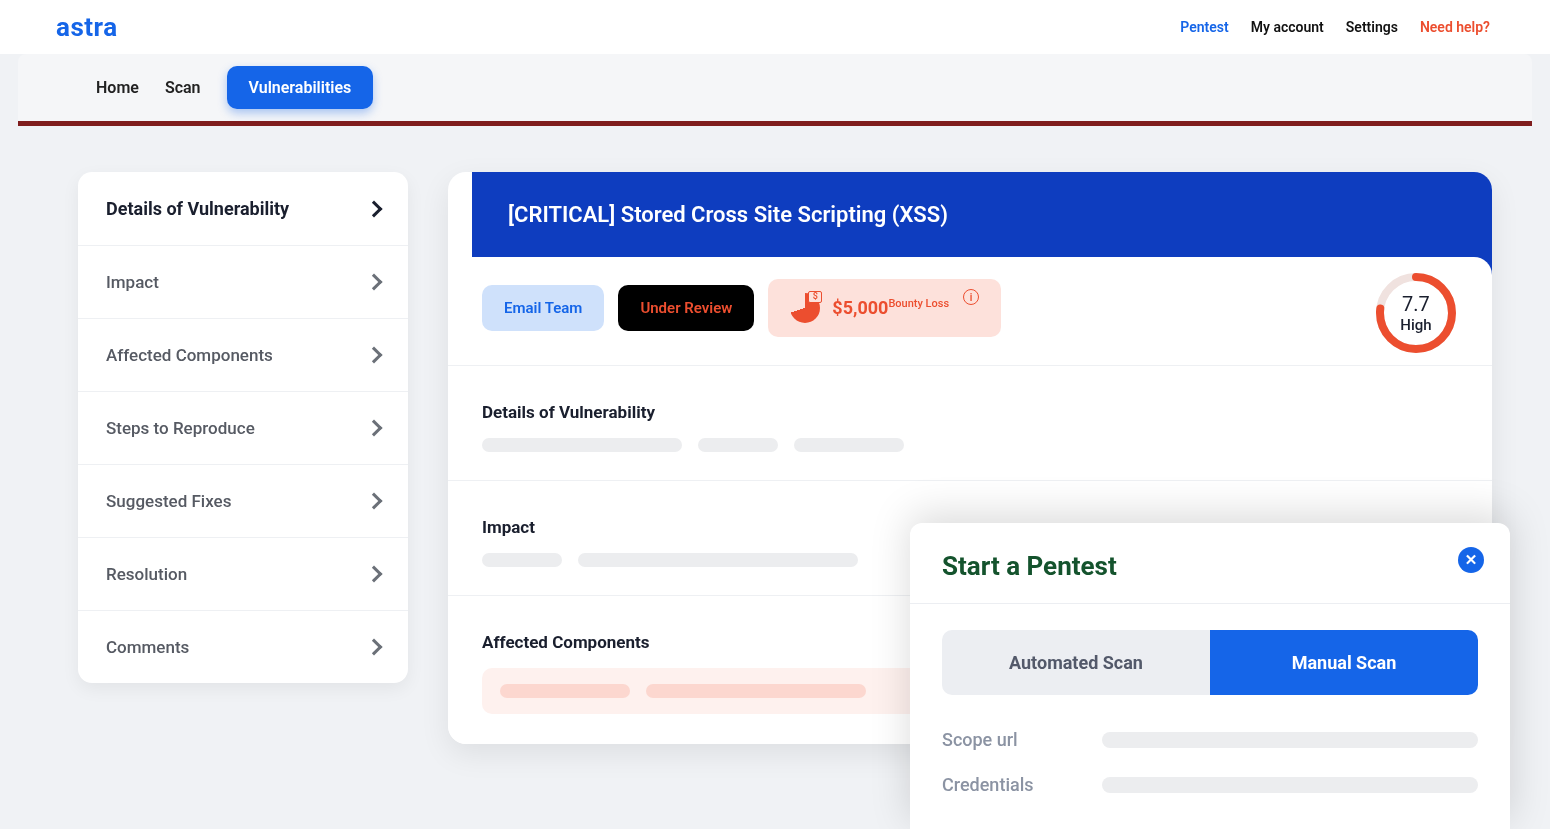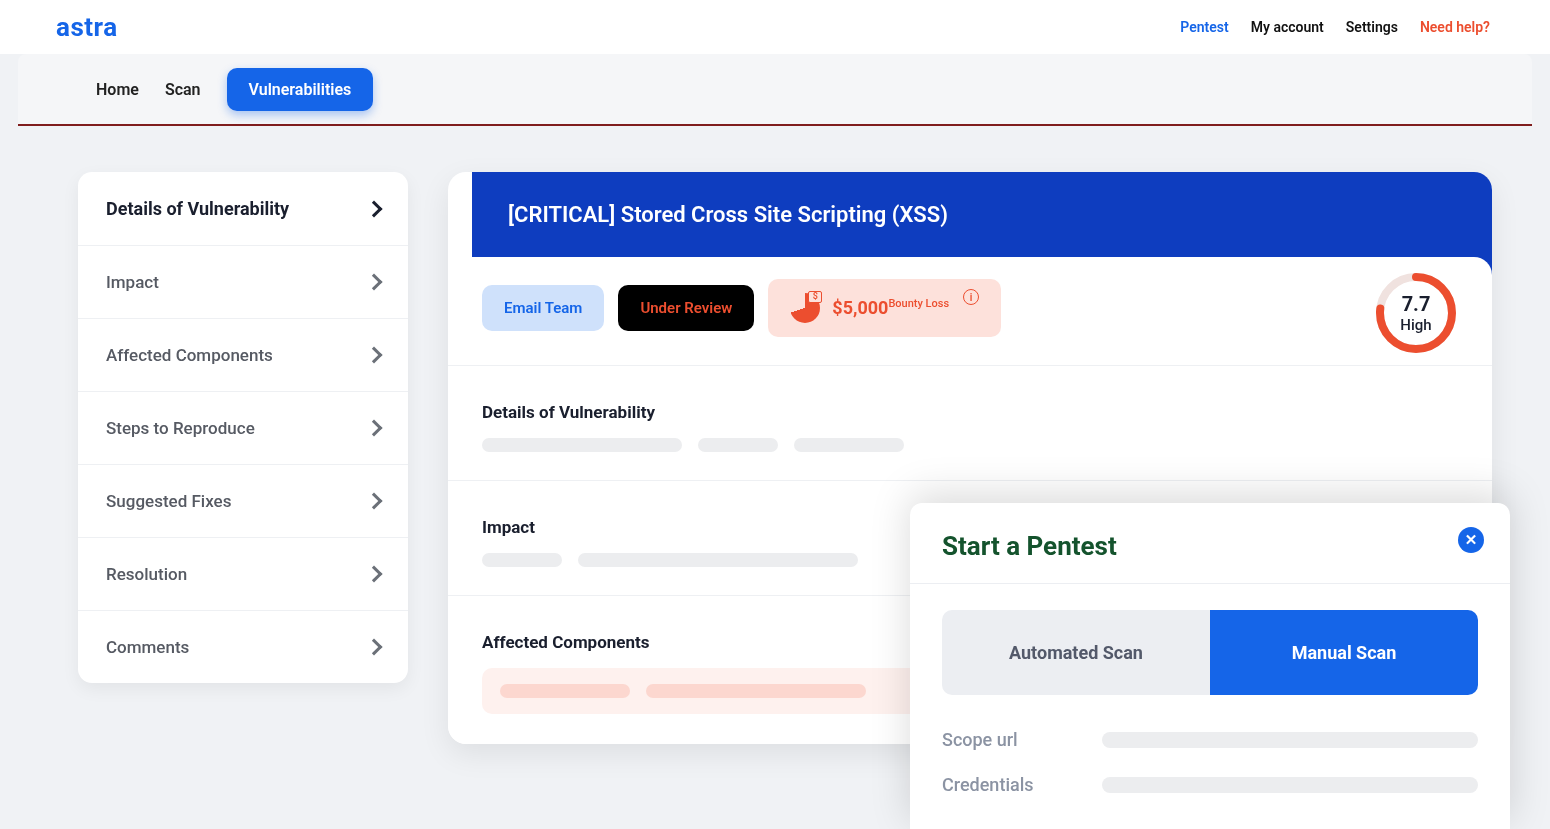--- a/index.html
+++ b/index.html
@@ -5,21 +5,21 @@
   *{box-sizing:border-box;margin:0;padding:0;font-family:-apple-system,BlinkMacSystemFont,"Segoe UI",Roboto,Helvetica,Arial,sans-serif;}
   body{background:#f0f2f5;width:1550px;height:829px;overflow:hidden;position:relative;color:#222;}
   
   .topbar{background:#ffffff;height:54px;display:flex;align-items:center;justify-content:space-between;padding:0 60px 0 56px;position:relative;z-index:2;}
   .logo{font-size:26px;font-weight:700;color:#1565e8;letter-spacing:0.5px;}
   .topnav{display:flex;align-items:center;gap:22px;font-size:14px;}
   .topnav .item{color:#111;font-weight:600;cursor:pointer;}
   .topnav .item.active{color:#1565e8;}
   .topnav .help{color:#ec4e2f;font-weight:600;cursor:pointer;}
   
-  .subnav{background:#f5f6f8;height:72px;display:flex;align-items:center;gap:26px;padding:0 78px;border-bottom:2px solid #7f1d1d;margin:0 18px;border-radius:8px 8px 0 0;box-shadow:0 1px 0 rgba(0,0,0,0.02);} 
+  .subnav{background:#f5f6f8;height:72px;display:flex;align-items:center;gap:26px;padding:0 78px;border-bottom:5px solid #7f1d1d;margin:0 18px;border-radius:8px 8px 0 0;box-shadow:0 1px 0 rgba(0,0,0,0.02);} 
   .subnav .tab{font-size:16px;font-weight:600;color:#222;cursor:pointer;}
   .subnav .tab.active{background:#1565e8;color:#fff;padding:12px 22px;border-radius:10px;box-shadow:0 4px 10px rgba(21,101,232,0.35);}
   
   .page{display:flex;gap:40px;padding:46px 40px 0 60px;margin:0 18px;background:#f0f2f5;border-radius:0 0 8px 8px;}
   .sidepanel{background:#fff;border-radius:14px;width:330px;box-shadow:0 6px 18px rgba(0,0,0,0.06);overflow:hidden;align-self:flex-start;}
   .sidepanel .row{display:flex;align-items:center;justify-content:space-between;padding:26px 28px;border-bottom:1px solid #eef0f3;cursor:pointer;}
   .sidepanel .row:last-child{border-bottom:none;}
   .sidepanel .row .label{font-size:17px;color:#565a63;font-weight:500;}
   .sidepanel .row.active .label{color:#1a1f2e;font-weight:700;font-size:18px;}
   .chevron{width:12px;height:12px;border-right:3px solid #6b7078;border-bottom:3px solid #6b7078;transform:rotate(-45deg);}
@@ -36,35 +36,35 @@
   .pill.bounty{background:#fde1db;color:#ec4e2f;}
   .bountypie{width:30px;height:30px;border-radius:50%;background:conic-gradient(#ec4e2f 0 70%, #fde1db 70% 100%);position:relative;flex:none;}
   .bountypie::after{content:"$";position:absolute;top:-2px;right:-2px;font-size:9px;border:1px solid #ec4e2f;border-radius:2px;background:#fde1db;color:#ec4e2f;width:12px;height:10px;line-height:9px;text-align:center;}
   .bountytxt{display:flex;flex-direction:row;line-height:1.1;}
   .bountytxt .amount{font-size:18px;font-weight:700;}
   .bountytxt .sub{font-size:11px;font-weight:500;}
   .info-i{width:16px;height:16px;border:1.5px solid #ec4e2f;border-radius:50%;display:flex;align-items:center;justify-content:center;font-size:10px;color:#ec4e2f;align-self:flex-start;margin-left:2px;margin-top:-4px;}
   .gauge{position:absolute;right:34px;top:14px;width:84px;height:84px;}
   .gauge svg{transform:rotate(-90deg);}
   .gauge .glabel{position:absolute;inset:0;display:flex;flex-direction:column;align-items:center;justify-content:center;}
-  .gauge .glabel .score{font-size:20px;font-weight:700;color:#1a1f2e;}
+  .gauge .glabel .score{font-size:20px;font-weight:400;color:#1a1f2e;}
   .gauge .glabel .sev{font-size:15px;font-weight:500;color:#1a1f2e;}
   .section{margin-top:36px;}
   .section h3{font-size:17px;font-weight:700;color:#1a1f2e;margin-bottom:16px;}
   .skel{height:14px;border-radius:8px;background:#ecedef;}
   .skel.red{background:#fcd7cf;}
   .skelrow{display:flex;gap:16px;}
   .divider{height:1px;background:#eef0f3;margin:28px -34px 0;}
   
   .modal{position:absolute;right:40px;bottom:0;width:600px;background:#fff;border-radius:12px 12px 0 0;box-shadow:0 -8px 40px rgba(0,0,0,0.15);padding:28px 32px 10px;z-index:5;}
   .modal h2{font-size:26px;font-weight:700;color:#14532d;margin-bottom:22px;}
   .modal .close{position:absolute;top:24px;right:26px;width:26px;height:26px;border-radius:50%;background:#1565e8;color:#fff;display:flex;align-items:center;justify-content:center;font-weight:700;cursor:pointer;font-size:15px;}
   .modal hr{border:none;border-top:1px solid #eceef2;margin:0 -32px 26px;}
   .segmented{display:flex;border-radius:10px;overflow:hidden;margin-bottom:34px;}
-  .segmented .seg{flex:1;text-align:center;padding:32px 10px;font-size:18px;font-weight:700;cursor:pointer;}
+  .segmented .seg{flex:1;text-align:center;padding:22px 10px;font-size:18px;font-weight:700;cursor:pointer;}
   .segmented .seg.off{background:#eceef2;color:#53596a;}
   .segmented .seg.on{background:#1565e8;color:#fff;}
   .formrow{display:flex;align-items:center;gap:30px;margin-bottom:24px;}
   .formrow .flabel{width:130px;font-size:18px;color:#8b93a3;font-weight:500;}
   .formrow .finput{flex:1;height:16px;border-radius:10px;background:#ecedef;}
 </style>
 </head>
 <body>
 
 <div class="topbar">

